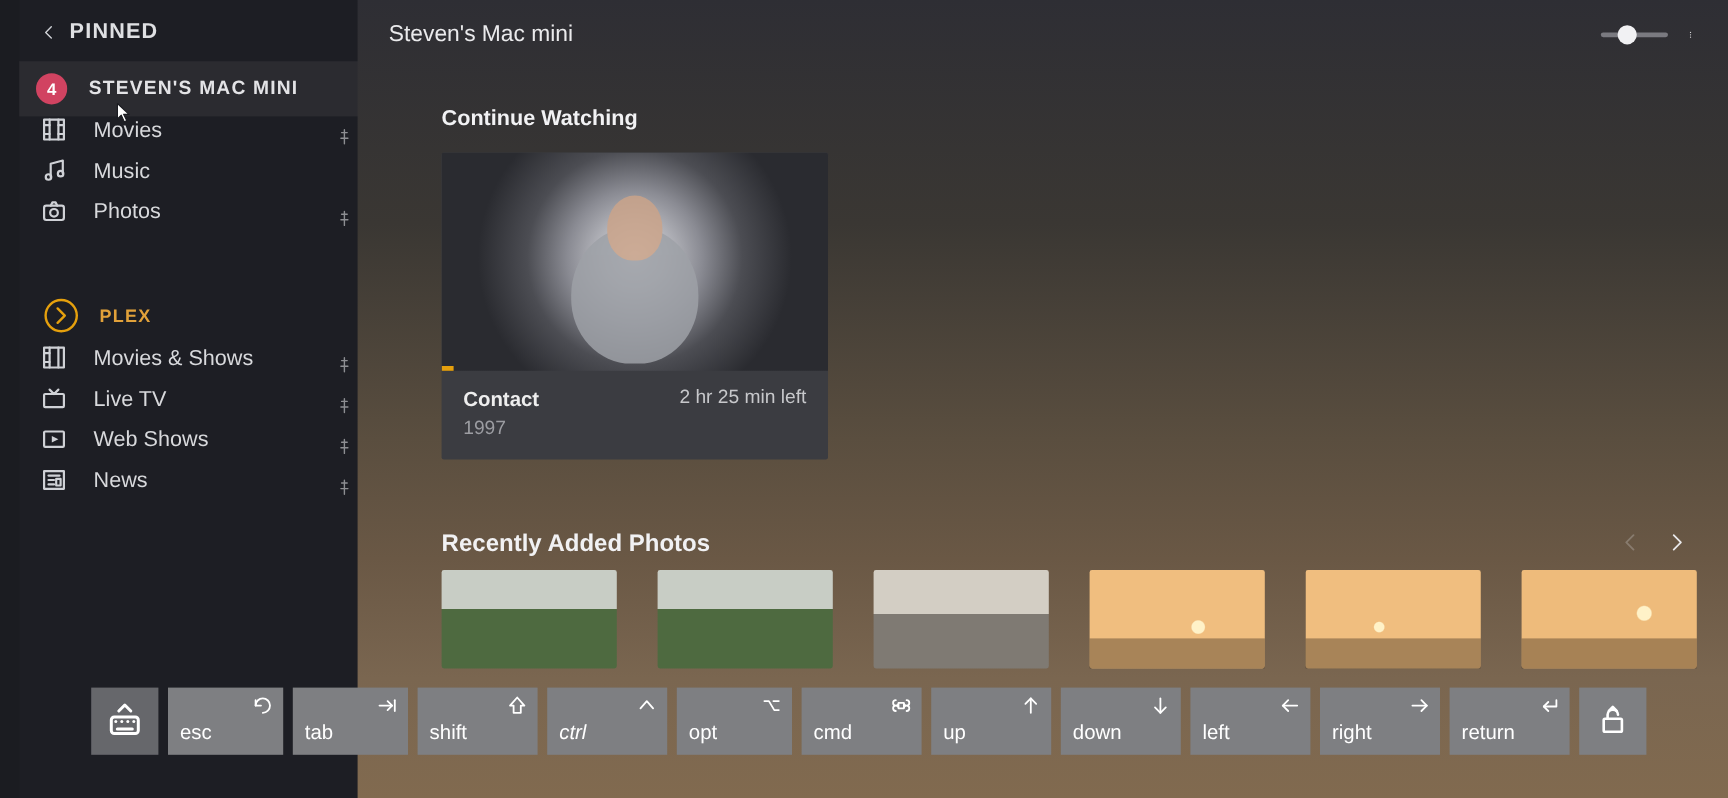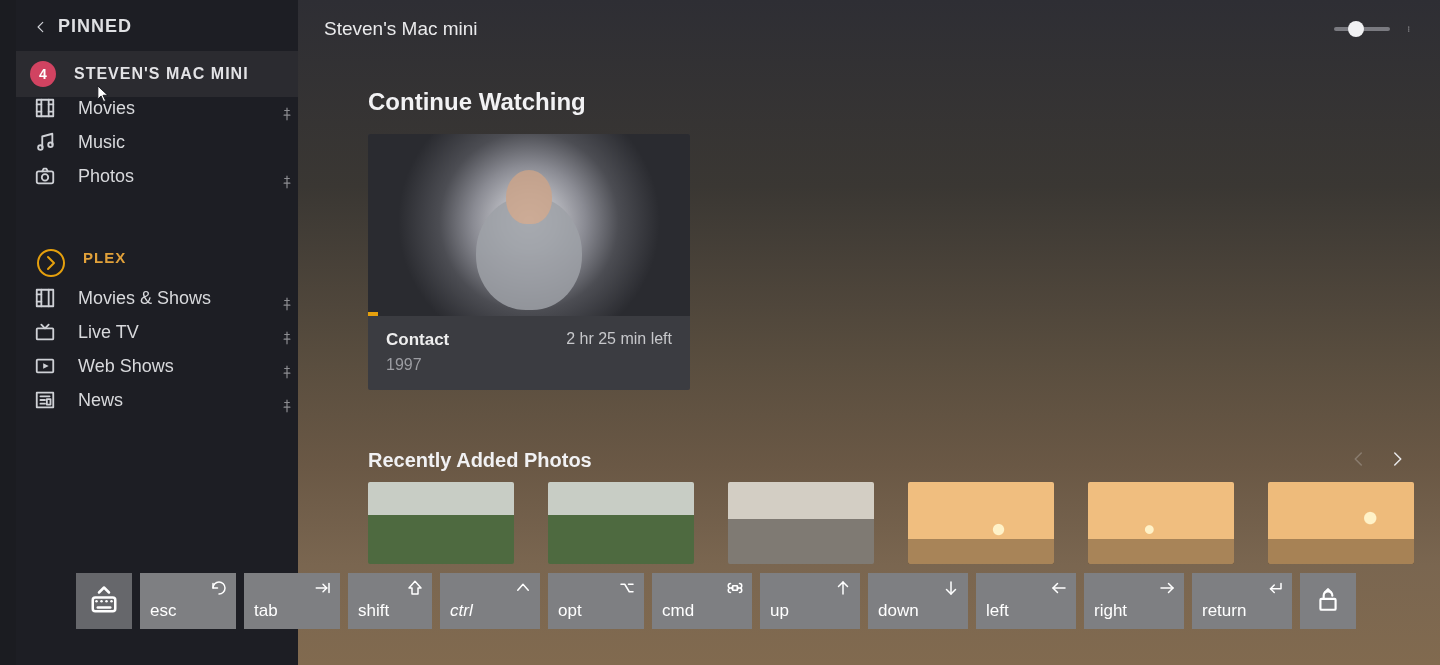--- a/index.html
+++ b/index.html
@@ -14,34 +14,34 @@
 .server-row .badge { width: 26px; height: 26px; border-radius: 50%; background: #d14361; color: #fff; font-size: 14px; font-weight: 600; display: flex; align-items: center; justify-content: center; }
 .server-row .name { font-weight: 700; letter-spacing: 1px; font-size: 16px; color: #e3e3e6; }
 .cursor-icon { position: absolute; left: 80px; top: 34px; width: 14px; height: 18px; }
 
 .nav-item { display: flex; align-items: center; gap: 22px; padding: 0 18px 12px 18px; font-size: 18px; color: #d8d9dc; position: relative; cursor: pointer; }
 .nav-item .iconwrap { width: 22px; height: 22px; display: flex; align-items: center; justify-content: center; color: #cfd1d6; }
 .nav-item .pin { position: absolute; right: 20px; top: 50%; transform: translateY(-50%); width: 14px; height: 16px; opacity: 0.6; }
 
 .spacer { height: 40px; }
 
-.plex-row { display: flex; gap: 18px; padding: 10px 21px; }
+.plex-row { display: flex; align-items: center; gap: 18px; padding: 10px 21px; }
 .plex-row .plex-icon { width: 28px; height: 28px; border-radius: 50%; border: 2px solid #e5a00d; display:flex; align-items:center; justify-content:center; }
 .plex-row .plex-label { color: #e1a13a; font-weight: 700; letter-spacing: 1px; font-size: 15px; }
 
 
 .main { position: absolute; left: 298px; top: 0; right: 0; height: 100%; 
   background: linear-gradient(180deg, #2e2e34 0%, #3a3733 28%, #5a4e3f 55%, #6a5845 70%, #7a6650 85%, #816a4f 100%);
 }
 .topbar { height: 58px; display: flex; align-items: center; padding: 0 26px; font-size: 19px; color: #eaeaec; }
 .topbar .title { flex: 1; }
 .slider { width: 56px; height: 4px; background: #7a7a80; border-radius: 2px; position: relative; margin-right: 18px; }
 .slider .thumb { position:absolute; left: 14px; top: -6px; width: 16px; height: 16px; border-radius: 50%; background: #f1f1f3; }
 
-.section-title { font-size: 24px; font-weight: 700; color: #f2f2f4; padding: 30px 0 18px 70px; }
+.section-title { font-size: 18px; font-weight: 700; color: #f2f2f4; padding: 30px 0 18px 70px; }
 
 .cw-card { position: relative; margin-left: 70px; width: 322px; background: #3b3c41; border-radius: 2px; overflow: hidden; cursor:pointer;}
 .cw-card .poster { width: 322px; height: 182px; 
   background:
     radial-gradient(circle at 50% 48%, #d9d9de 0%, #b8b9bf 15%, #8a8b93 30%, #4c4d53 48%, #2a2b30 70%);
   position: relative;
 }
 .cw-card .poster::after {
   content:""; position:absolute; left:50%; top:20%; transform:translateX(-50%);
   width: 46px; height: 54px; background: #caa48a; border-radius: 50% 50% 45% 45%;
@@ -68,21 +68,21 @@
 .ph5 { background: radial-gradient(circle at 42% 58%, #fff2c8 0 4%, #f0be7f 5% 100%), radial-gradient(circle at 74% 52%, #fff2c8 0 4%, transparent 5%), #f0be7f; }
 .ph6 { background: radial-gradient(circle at 70% 44%, #fff2c8 0 5%, #eebb7b 6% 100%); }
 .ph4::after,.ph5::after,.ph6::after{content:"";display:block;position:relative;top:70%;height:30%;background:rgba(60,45,30,.4);}
 
 
 .kbd { position:absolute; left:76px; bottom:36px; display:flex; gap:8px; align-items:stretch; }
 .key { background:#7e7f82; border-radius:0; color:#fff; height:56px; display:flex; align-items:flex-end; padding:6px 10px 8px 10px; font-size:17px; position:relative; cursor:pointer; }
 .key.small { width:56px; align-items:center; justify-content:center; }
 .key .kicon { position:absolute; top:6px; right:8px; width:18px; height:18px; }
 .key.dark { background:#66676b; }
-.k-esc{width:96px;} .k-tab{width:96px;} .k-shift{width:84px;} .k-ctrl{width:100px;font-style:italic;} .k-opt{width:96px;} .k-cmd{width:100px;}
+.k-esc{width:96px;} .k-tab{width:96px;} .k-shift{width:100px;} .k-ctrl{width:100px;font-style:italic;} .k-opt{width:96px;} .k-cmd{width:100px;}
 .k-up,.k-down,.k-left,.k-right,.k-return{width:100px;}
 
 svg { fill:none; stroke:currentColor; stroke-width:2; stroke-linecap:round; stroke-linejoin:round; }
 </style>
 </head>
 <body>
 
 <div class="sidebar">
 
   <div class="hdr">

